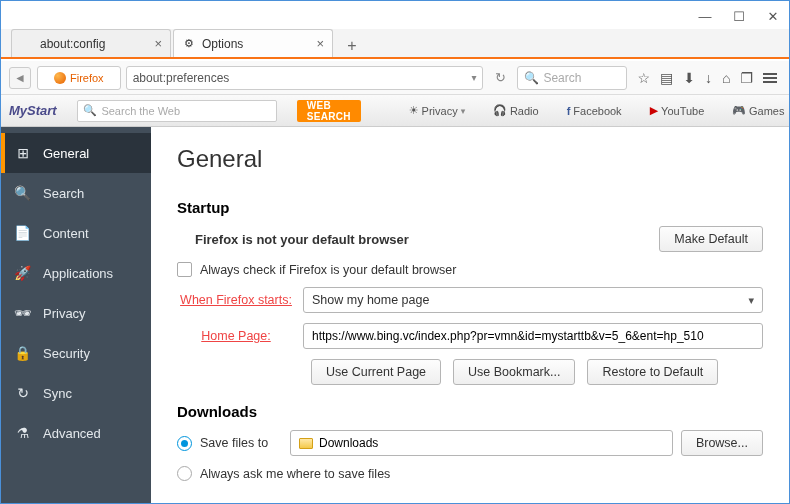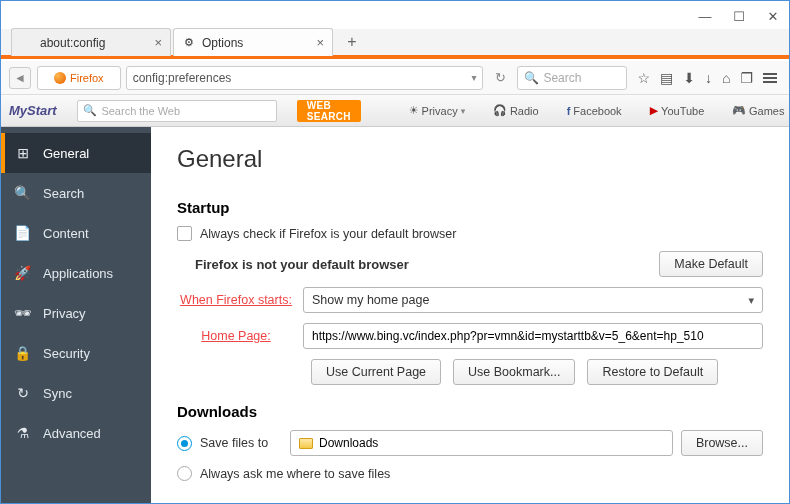--- a/index.html
+++ b/index.html
@@ -3,21 +3,21 @@
 <meta charset="utf-8">
 <style>
 * { box-sizing: border-box; margin: 0; padding: 0; font-family: "Segoe UI", Arial, sans-serif; }
 body { width: 790px; height: 504px; background: #fff; overflow: hidden; border: 1px solid #4a90d9; position: relative; }
 
 
 .titlebar { height: 30px; background: #fff; display: flex; align-items: center; justify-content: flex-end; padding: 0 10px; gap: 22px; }
 .titlebar span.wbtn { width: 12px; height: 12px; display: inline-flex; align-items: center; justify-content: center; color: #555; font-size: 13px; }
 
 
-.tabstrip { height: 30px; background: #f4f4f4; border-bottom: 4px solid #f97316; display: flex; align-items: center; padding-left: 10px; position: relative; top:-2px;}
+.tabstrip { height: 30px; background: #f4f4f4; border-bottom: 2px solid #f97316; display: flex; align-items: flex-end; padding-left: 10px; position: relative; top:-2px;}
 .tab { height: 28px; min-width: 160px; border: 1px solid #ccc; border-bottom: none; border-radius: 3px 3px 0 0; background: #f0f0f0; display: flex; align-items: center; padding: 0 8px; font-size: 12px; color: #333; margin-right: 2px; position: relative; }
 .tab.active { background: #fdfdfd; }
 .tab .favicon { width: 14px; height: 14px; margin-right: 6px; border-radius: 2px; display:inline-flex; align-items:center; justify-content:center; font-size:11px;}
 .tab .close { margin-left: auto; color: #666; font-size: 13px; }
 .newtab { width: 26px; height: 22px; display:flex; align-items:center; justify-content:center; color:#666; font-size:16px; margin-left:4px; }
 
 
 .navbar { height: 34px; background: #f9f9f9; border-bottom: 1px solid #ddd; display: flex; align-items: center; padding: 0 8px; gap: 6px; }
 .navbtn { width:22px; height:22px; border:1px solid #ccc; border-radius:3px; display:flex; align-items:center; justify-content:center; color:#888; font-size:12px; background:#f5f5f5;}
 .identity { height:24px; border:1px solid #ccc; border-radius:3px; display:flex; align-items:center; padding:0 16px; font-size:11px; background:#fff; color:#e66000; gap:4px;}
@@ -88,21 +88,21 @@
   <div class="newtab">+</div>
 </div>
 
 <div class="navbar">
   <div class="navbtn">◄</div>
   <div class="identity">
     <span class="fxicon"></span>
     <span>Firefox</span>
   </div>
   <div class="urlbar">
-    <span>config:preferences</span>
+    <span>about:preferences</span>
     <span class="drop">▾</span>
   </div>
   <div class="reloadbtn">↻</div>
   <div class="searchbar">
     <span>🔍</span>
     <span>Search</span>
   </div>
   <div class="toolbaricons">
     <span>☆</span>
     <span>▤</span>
@@ -184,28 +184,28 @@
         <span class="sicon">⚗</span>
         <span>Advanced</span>
       </div>
   </div>
 
   <div class="main">
     <h1>General</h1>
 
     <div class="section-h">Startup</div>
 
-    <div class="row">
-      <span class="checkbox"></span>
-      <span class="subtle">Always check if Firefox is your default browser</span>
-    </div>
-
     <div class="row indent">
       <span class="bold" style="flex:1">Firefox is not your default browser</span>
       <span class="btn">Make Default</span>
+    </div>
+
+    <div class="row">
+      <span class="checkbox"></span>
+      <span class="subtle">Always check if Firefox is your default browser</span>
     </div>
 
     <div class="row">
       <span class="label-col">When Firefox starts:</span>
       <div class="select">
         <span>Show my home page</span>
       </div>
     </div>
 
     <div class="row">

